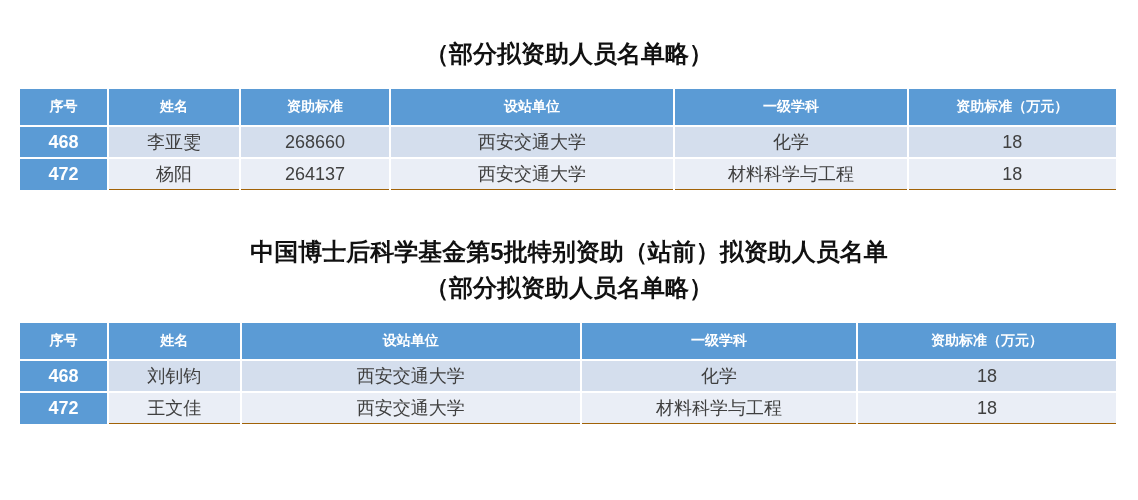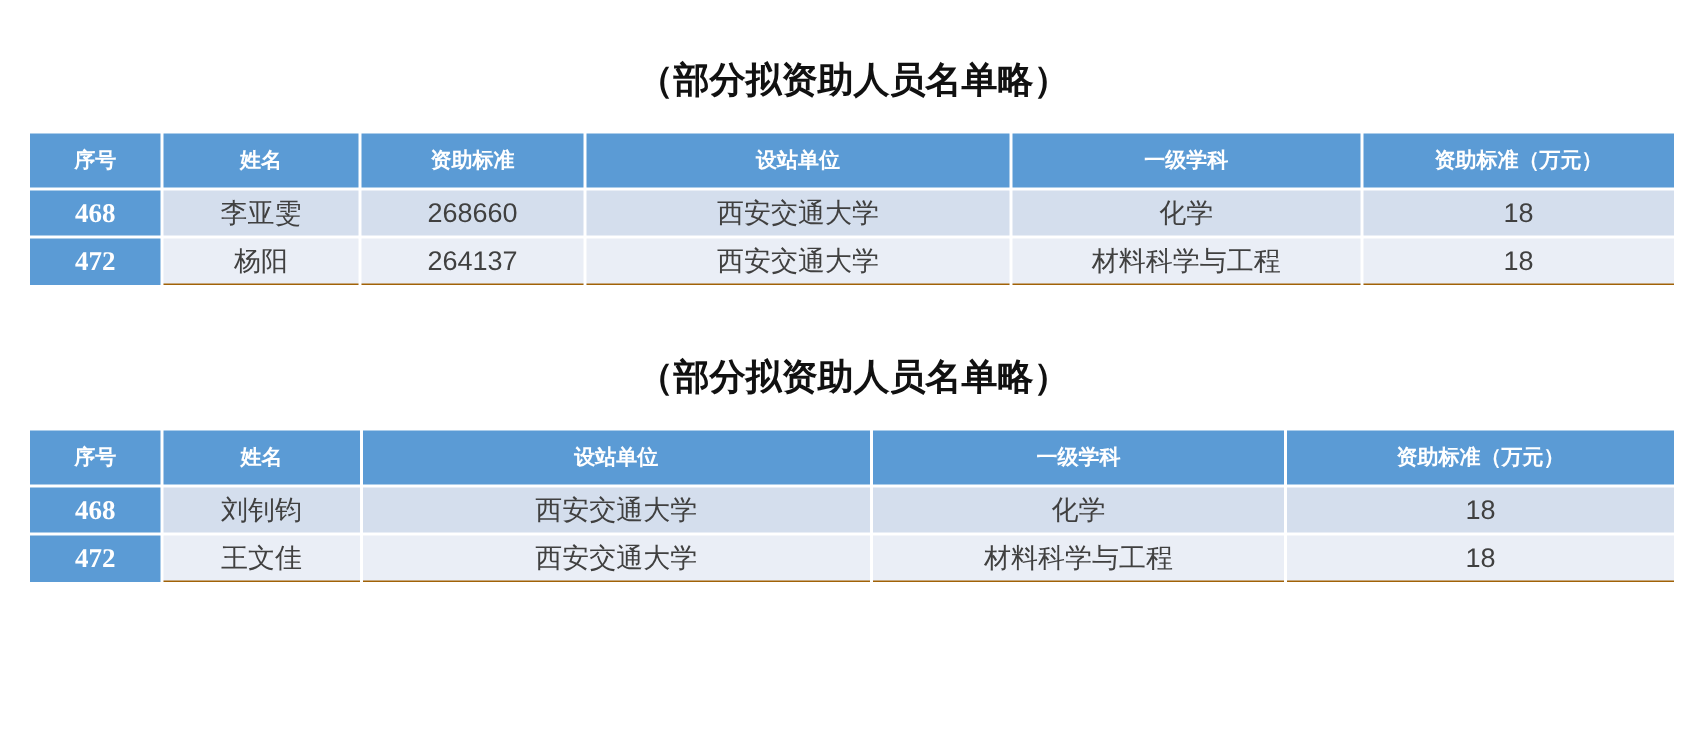--- a/index.html
+++ b/index.html
@@ -51,21 +51,20 @@
     height: 30px;
     padding: 0 4px;
     text-align: center;
     white-space: nowrap;
     overflow: hidden;
   }
   td.index-cell {
     background: var(--index-bg, #5B9BD5);
     color: var(--index-text, #ffffff);
     font-weight: bold;
-    font-family: Liberation Serif, serif;
   }
   tbody tr:nth-child(odd) td.data-cell { background: var(--band-dark, #D4DEED); }
   tbody tr:nth-child(even) td.data-cell { background: var(--band-light, #EAEEF6); }
   tbody tr:last-child td.data-cell { border-bottom: 1px solid #a16207; }
 </style>
 </head>
 <body>
 
 <div class="section section-1">
   <div class="doc-title-block">
@@ -108,20 +107,21 @@
             <td class="data-cell">材料科学与工程</td>
             <td class="data-cell">18</td>
           </tr>
         </tbody>
       </table>
   </div>
 </div>
 
 <div class="section section-2">
   <div class="doc-title-block">
+    <div class="doc-title">中国博士后科学基金第5批特别资助（站前）拟资助人员名单</div>
     <div class="doc-title">（部分拟资助人员名单略）</div>
   </div>
   <div class="tbl-wrap">
     <table>
         <colgroup>
           <col style="width: 8%;">
           <col style="width: 12%;">
           <col style="width: 31.1%;">
           <col style="width: 25.2%;">
           <col style="width: 23.7%;">

